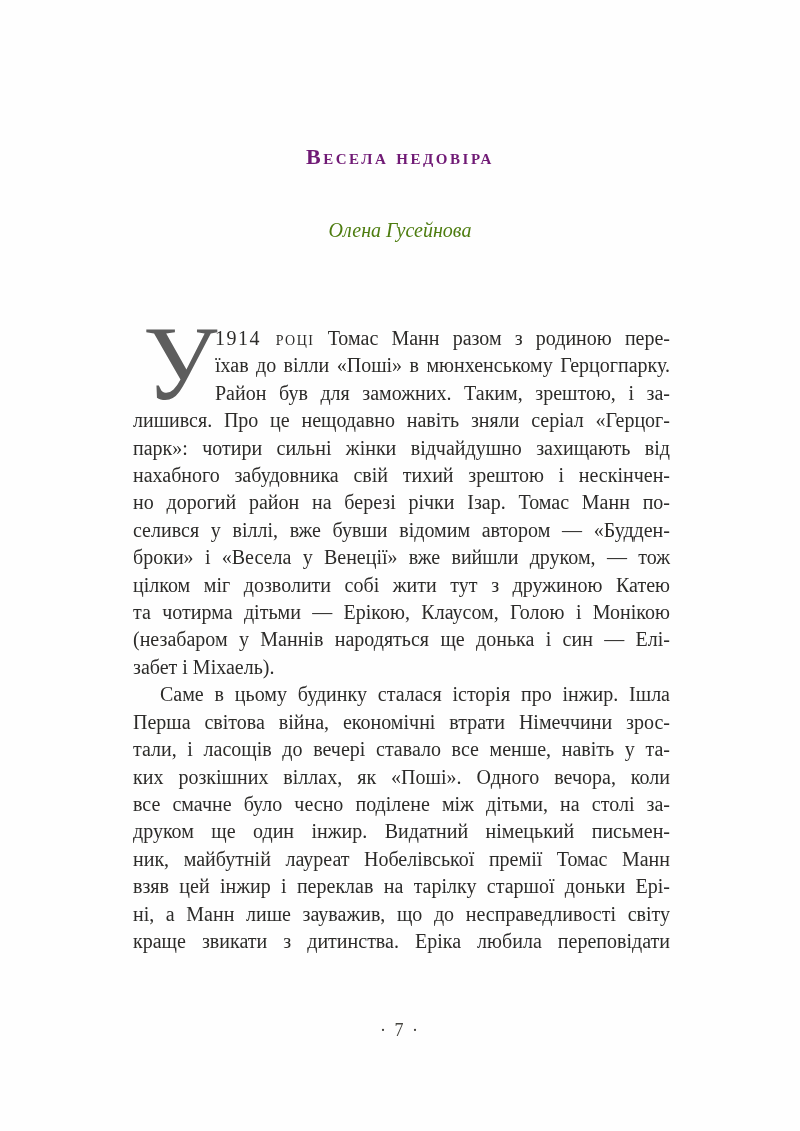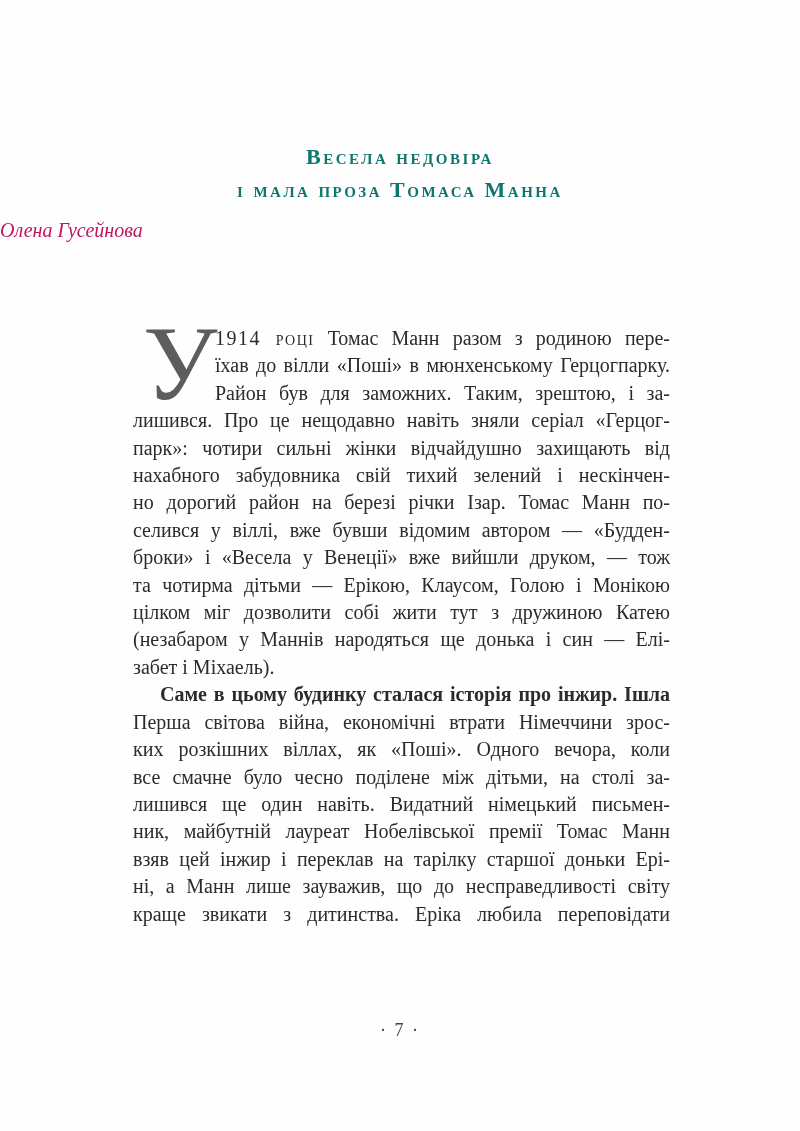--- a/index.html
+++ b/index.html
@@ -18,42 +18,43 @@
   
   .title-block {
     position: absolute; top: 140px; left: 0; right: 0;
     text-align: center;
   }
   .title-line {
     font-size: 22px; line-height: 33px;
     font-weight: 700;
     font-variant: small-caps;
     letter-spacing: 2.5px;
-    color: #0f766e;
+    color: #701a75;
   }
   .author {
     position: absolute; top: 217px; left: 0; right: 0;
+    text-align: center;
     font-style: italic;
     font-size: 20px; line-height: 26px;
-    color: #be185d;
+    color: #4d7c0f;
   }
   
   .body-copy {
     position: absolute; left: 133px; top: 325px; width: 537px;
     font-size: 20px; line-height: 27.4px;
     color: #2c2b29;
   }
   .jline {
     text-align: justify;
     text-align-last: justify;
     white-space: normal;
   }
   .cap-indent { padding-left: 82px; }
   .last-line { text-align: center; text-align-last: left; }
-  .p-indent  { text-indent: 27px; font-weight: bold; }
+  .p-indent  { text-indent: 27px; }
   .sc {
     font-variant: small-caps;
     letter-spacing: 1.5px;
   }
   .drop-cap {
     position: absolute;
     top: -14px; left: 10px;
     font-size: 105px; line-height: 1;
     font-weight: 400;
     color: #5d5d5d;
@@ -67,50 +68,50 @@
     color: #45443f;
   }
 </style>
 </head>
 <body>
 
 <div class="page">
 
   <div class="title-block">
     <div class="title-line">Весела недовіра</div>
-    <div class="title-line">і мала проза Томаса Манна</div>
   </div>
 
   <div class="author">Олена Гусейнова</div>
 
   <div class="body-copy">
     <span class="drop-cap">У</span>
 
     <div>
       <div class="jline cap-indent"><span class="sc">1914 році</span><span> Томас Манн разом з родиною пере-</span></div>
       <div class="jline cap-indent">їхав до вілли «Поші» в мюнхенському Герцогпарку.</div>
       <div class="jline cap-indent">Район був для заможних. Таким, зрештою, і за-</div>
       <div class="jline">лишився. Про це нещодавно навіть зняли серіал «Герцог-</div>
       <div class="jline">парк»: чотири сильні жінки відчайдушно захищають від</div>
-      <div class="jline">нахабного забудовника свій тихий зелений і нескінчен-</div>
+      <div class="jline">нахабного забудовника свій тихий зрештою і нескінчен-</div>
       <div class="jline">но дорогий район на березі річки Ізар. Томас Манн по-</div>
       <div class="jline">селився у віллі, вже бувши відомим автором — «Будден-</div>
       <div class="jline">броки» і «Весела у Венеції» вже вийшли друком, — тож</div>
+      <div class="jline">цілком міг дозволити собі жити тут з дружиною Катею</div>
       <div class="jline">та чотирма дітьми — Ерікою, Клаусом, Голою і Монікою</div>
-      <div class="jline">цілком міг дозволити собі жити тут з дружиною Катею</div>
       <div class="jline">(незабаром у Маннів народяться ще донька і син — Елі-</div>
       <div class="jline last-line">забет і Міхаель).</div>
     </div>
 
     <div>
       <div class="jline p-indent">Саме в цьому будинку сталася історія про інжир. Ішла</div>
       <div class="jline">Перша світова війна, економічні втрати Німеччини зрос-</div>
+      <div class="jline">тали, і ласощів до вечері ставало все менше, навіть у та-</div>
       <div class="jline">ких розкішних віллах, як «Поші». Одного вечора, коли</div>
       <div class="jline">все смачне було чесно поділене між дітьми, на столі за-</div>
-      <div class="jline">лишився ще один навіть. Видатний німецький письмен-</div>
+      <div class="jline">друком ще один інжир. Видатний німецький письмен-</div>
       <div class="jline">ник, майбутній лауреат Нобелівської премії Томас Манн</div>
       <div class="jline">взяв цей інжир і переклав на тарілку старшої доньки Ері-</div>
       <div class="jline">ні, а Манн лише зауважив, що до несправедливості світу</div>
       <div class="jline">краще звикати з дитинства. Еріка любила переповідати</div>
     </div>
   </div>
 
   <div class="footer">· 7 ·</div>
 
 </div>

